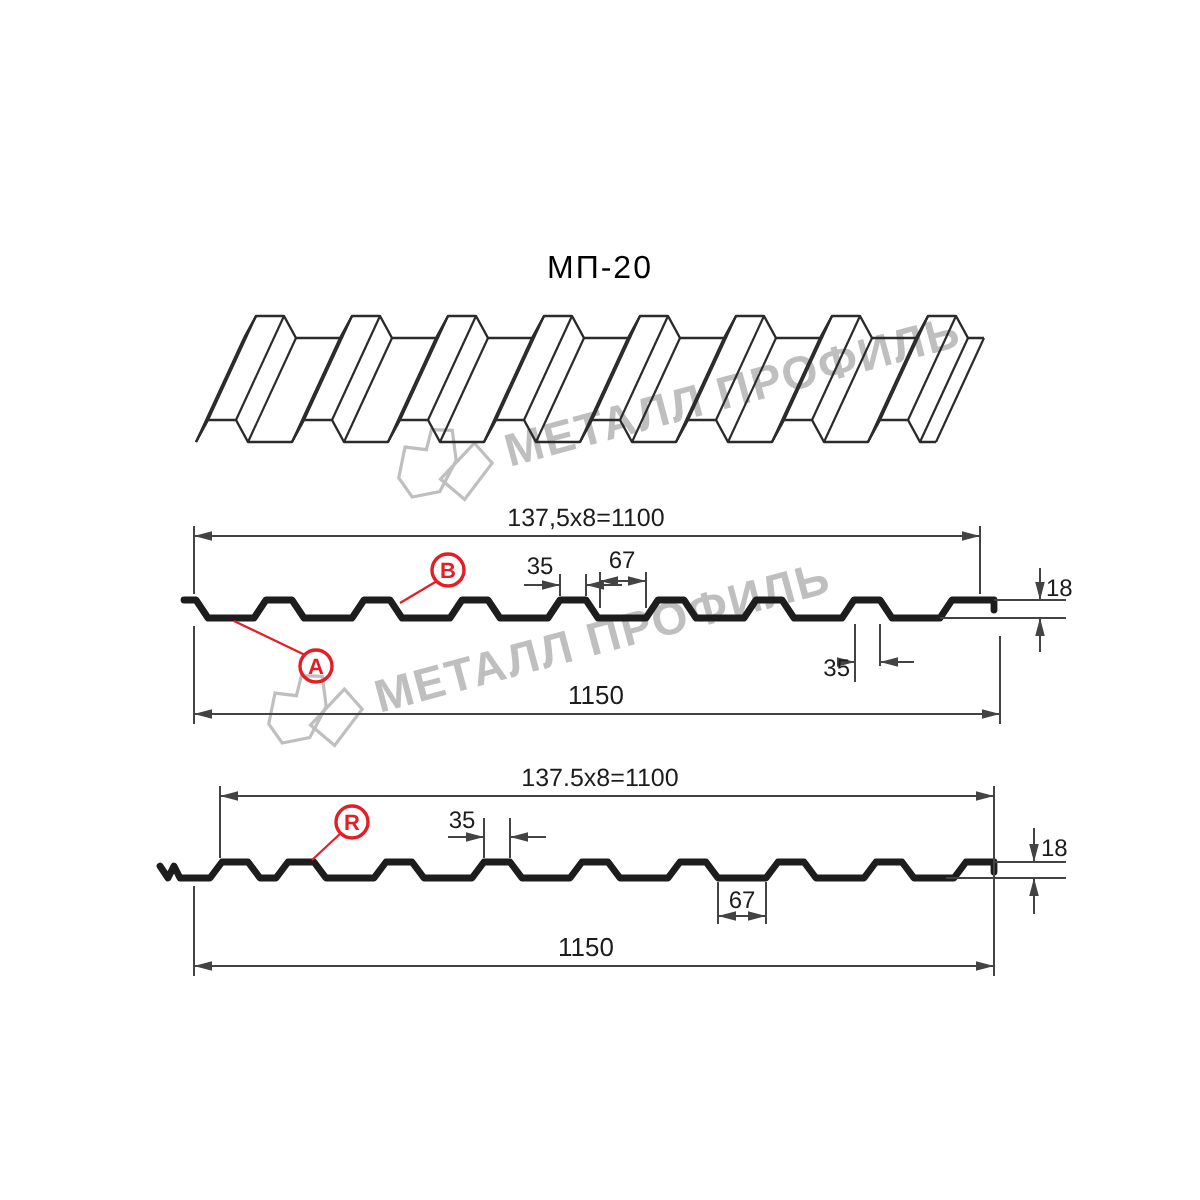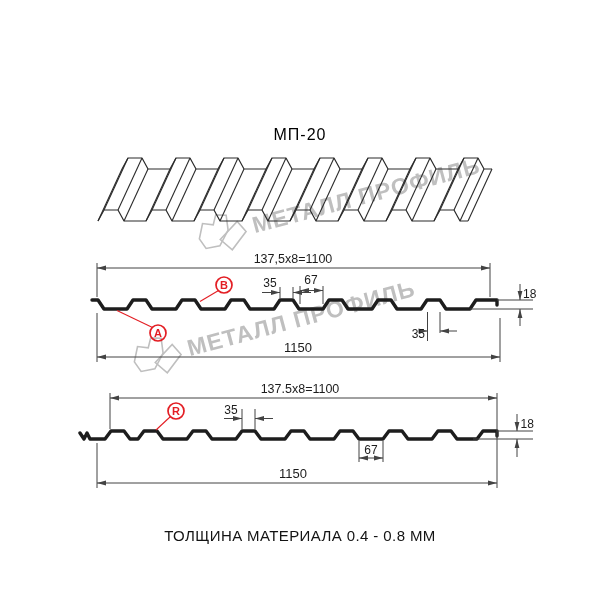--- a/index.html
+++ b/index.html
@@ -170,14 +170,13 @@
     <text class="dim" x="300" y="393" text-anchor="middle" font-size="12.5">137.5x8=1100</text>
     <text class="dim" x="231" y="414" text-anchor="middle" font-size="12">35</text>
     <text class="dim" x="371" y="454" text-anchor="middle" font-size="12">67</text>
     <text class="dim" x="520.5" y="428" text-anchor="start" font-size="12">18</text>
     <text class="dim" x="293" y="478" text-anchor="middle" font-size="13">1150</text>
     <line class="redline" x1="170.5" y1="416.5" x2="156" y2="430"></line>
     <circle class="redring" cx="176" cy="411" r="8"></circle>
     <text class="redlbl" x="176" y="415" text-anchor="middle" font-size="11">R</text>
   </svg>
 
-  <div class="footer">ТОЛЩИНА МАТЕРИАЛА 0.4 - 0.8 ММ</div>
 </div>
 
 </body></html>

